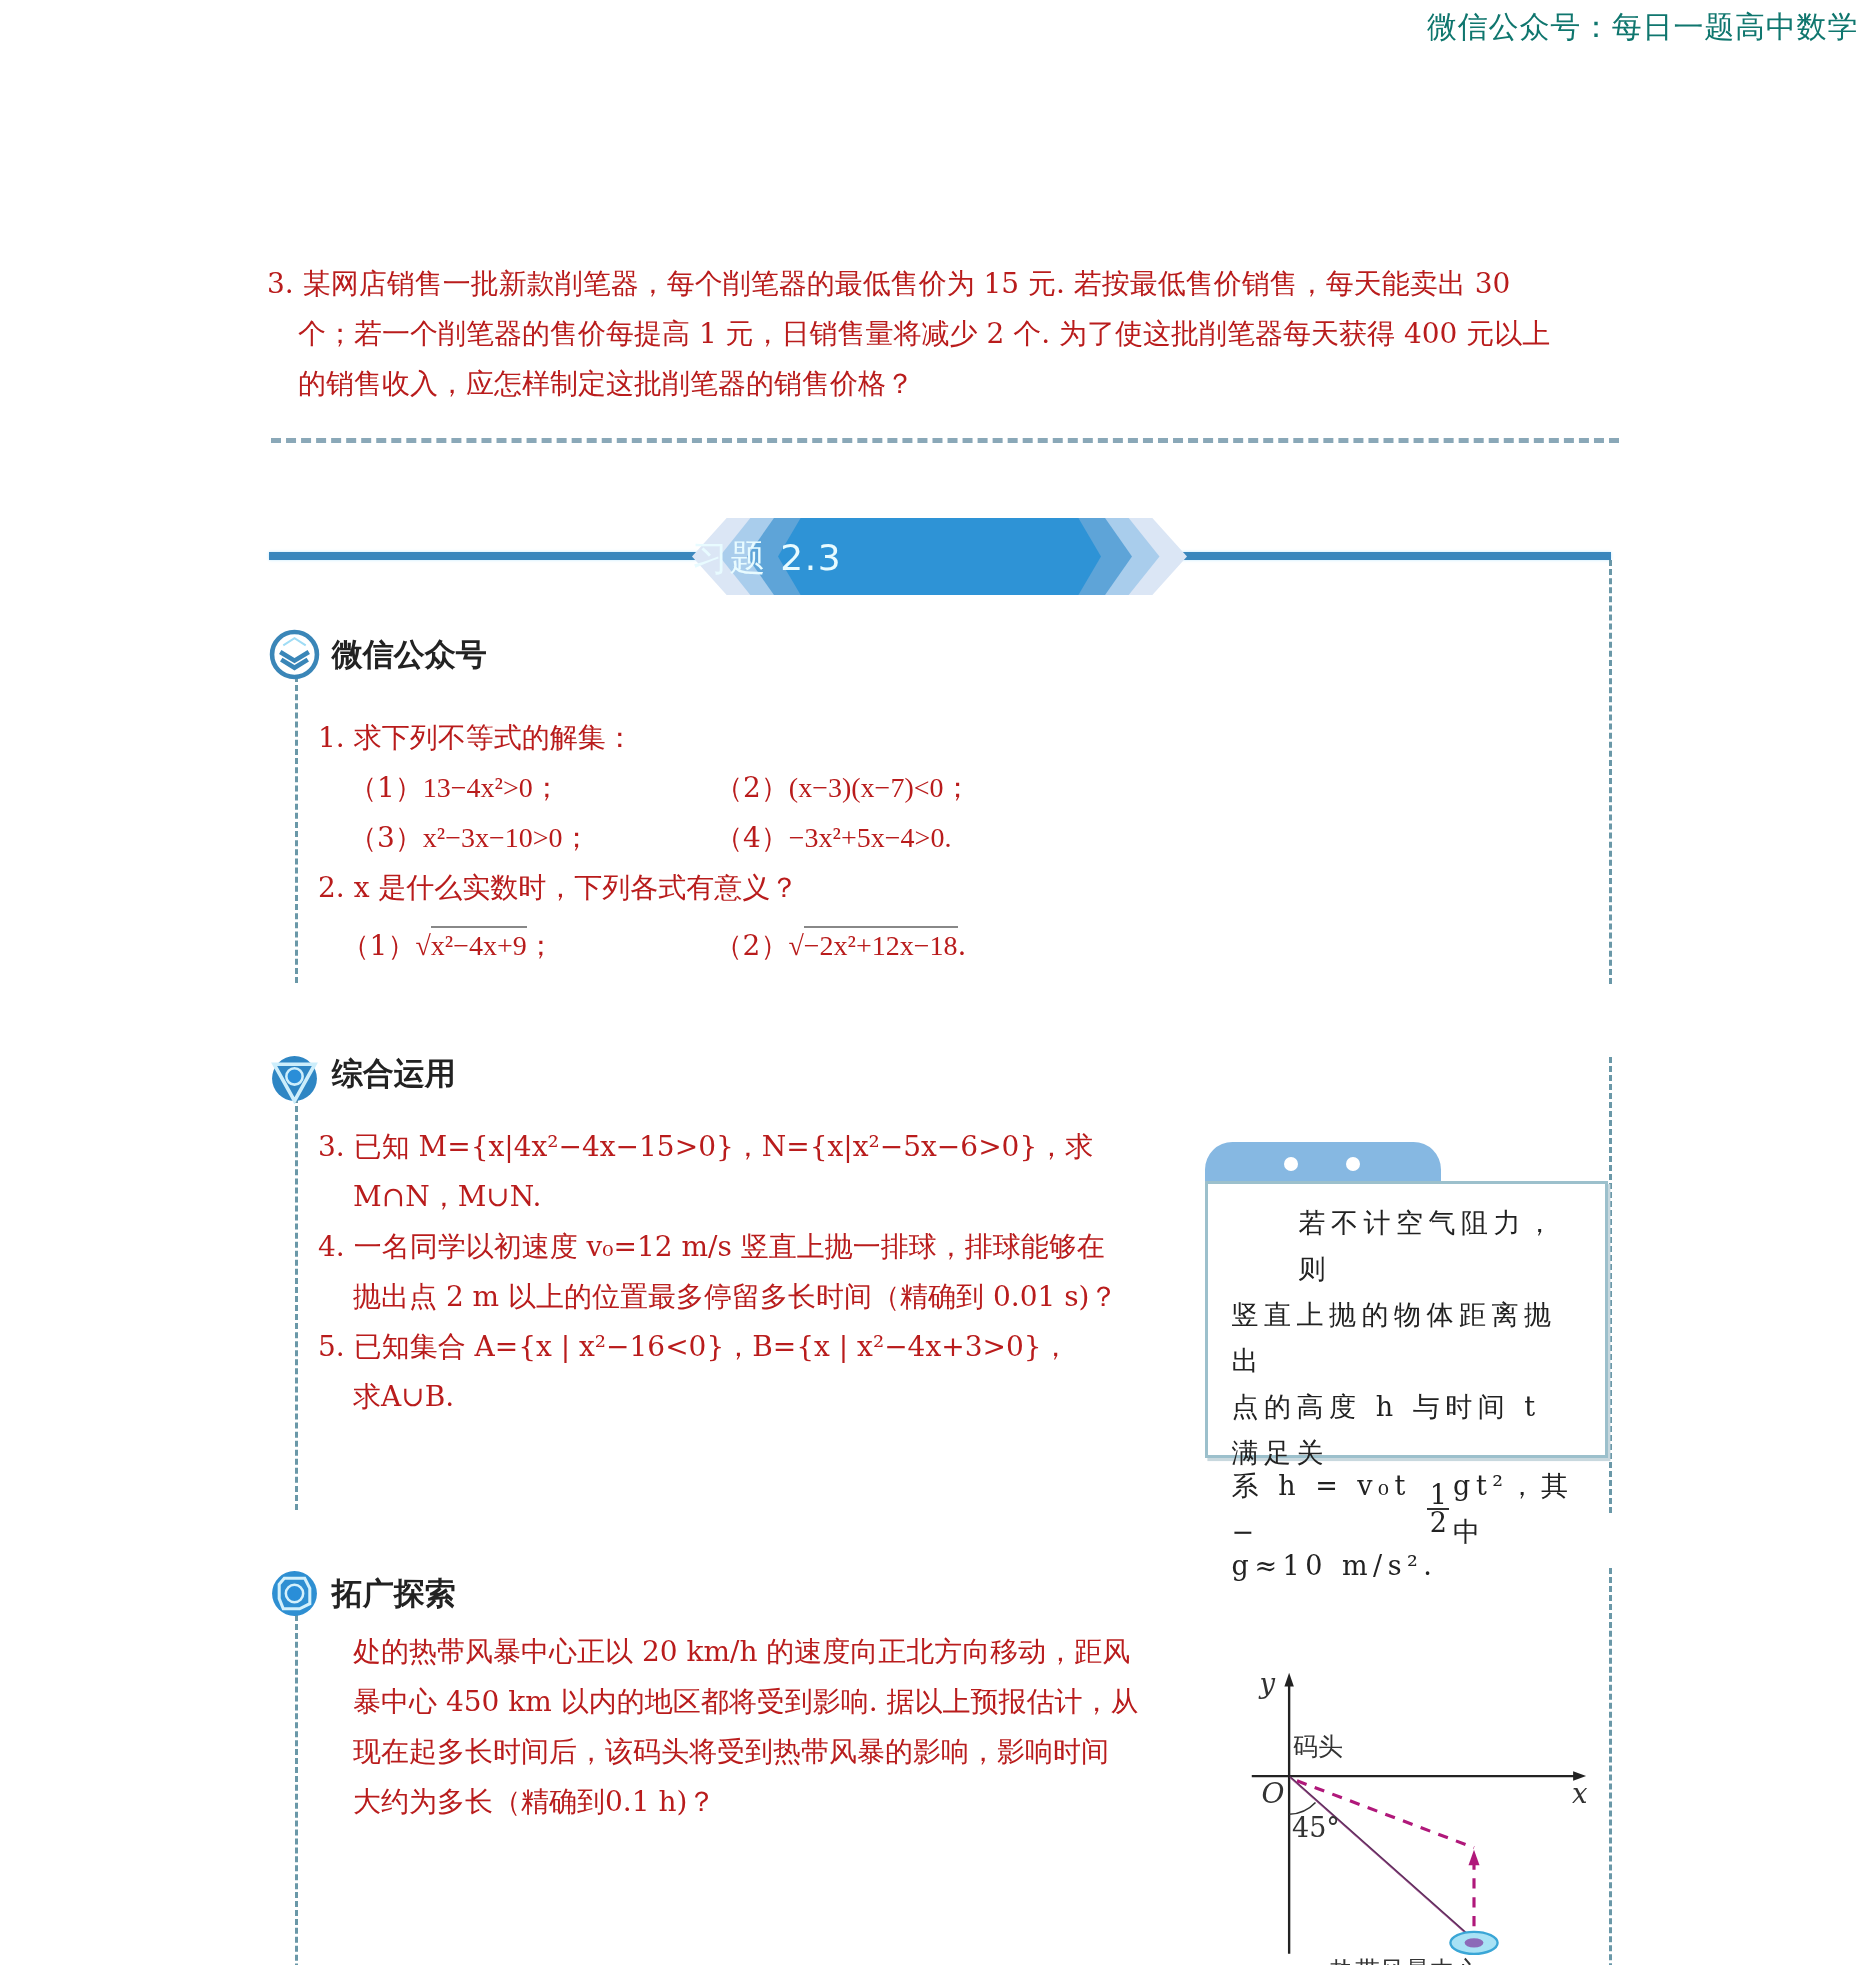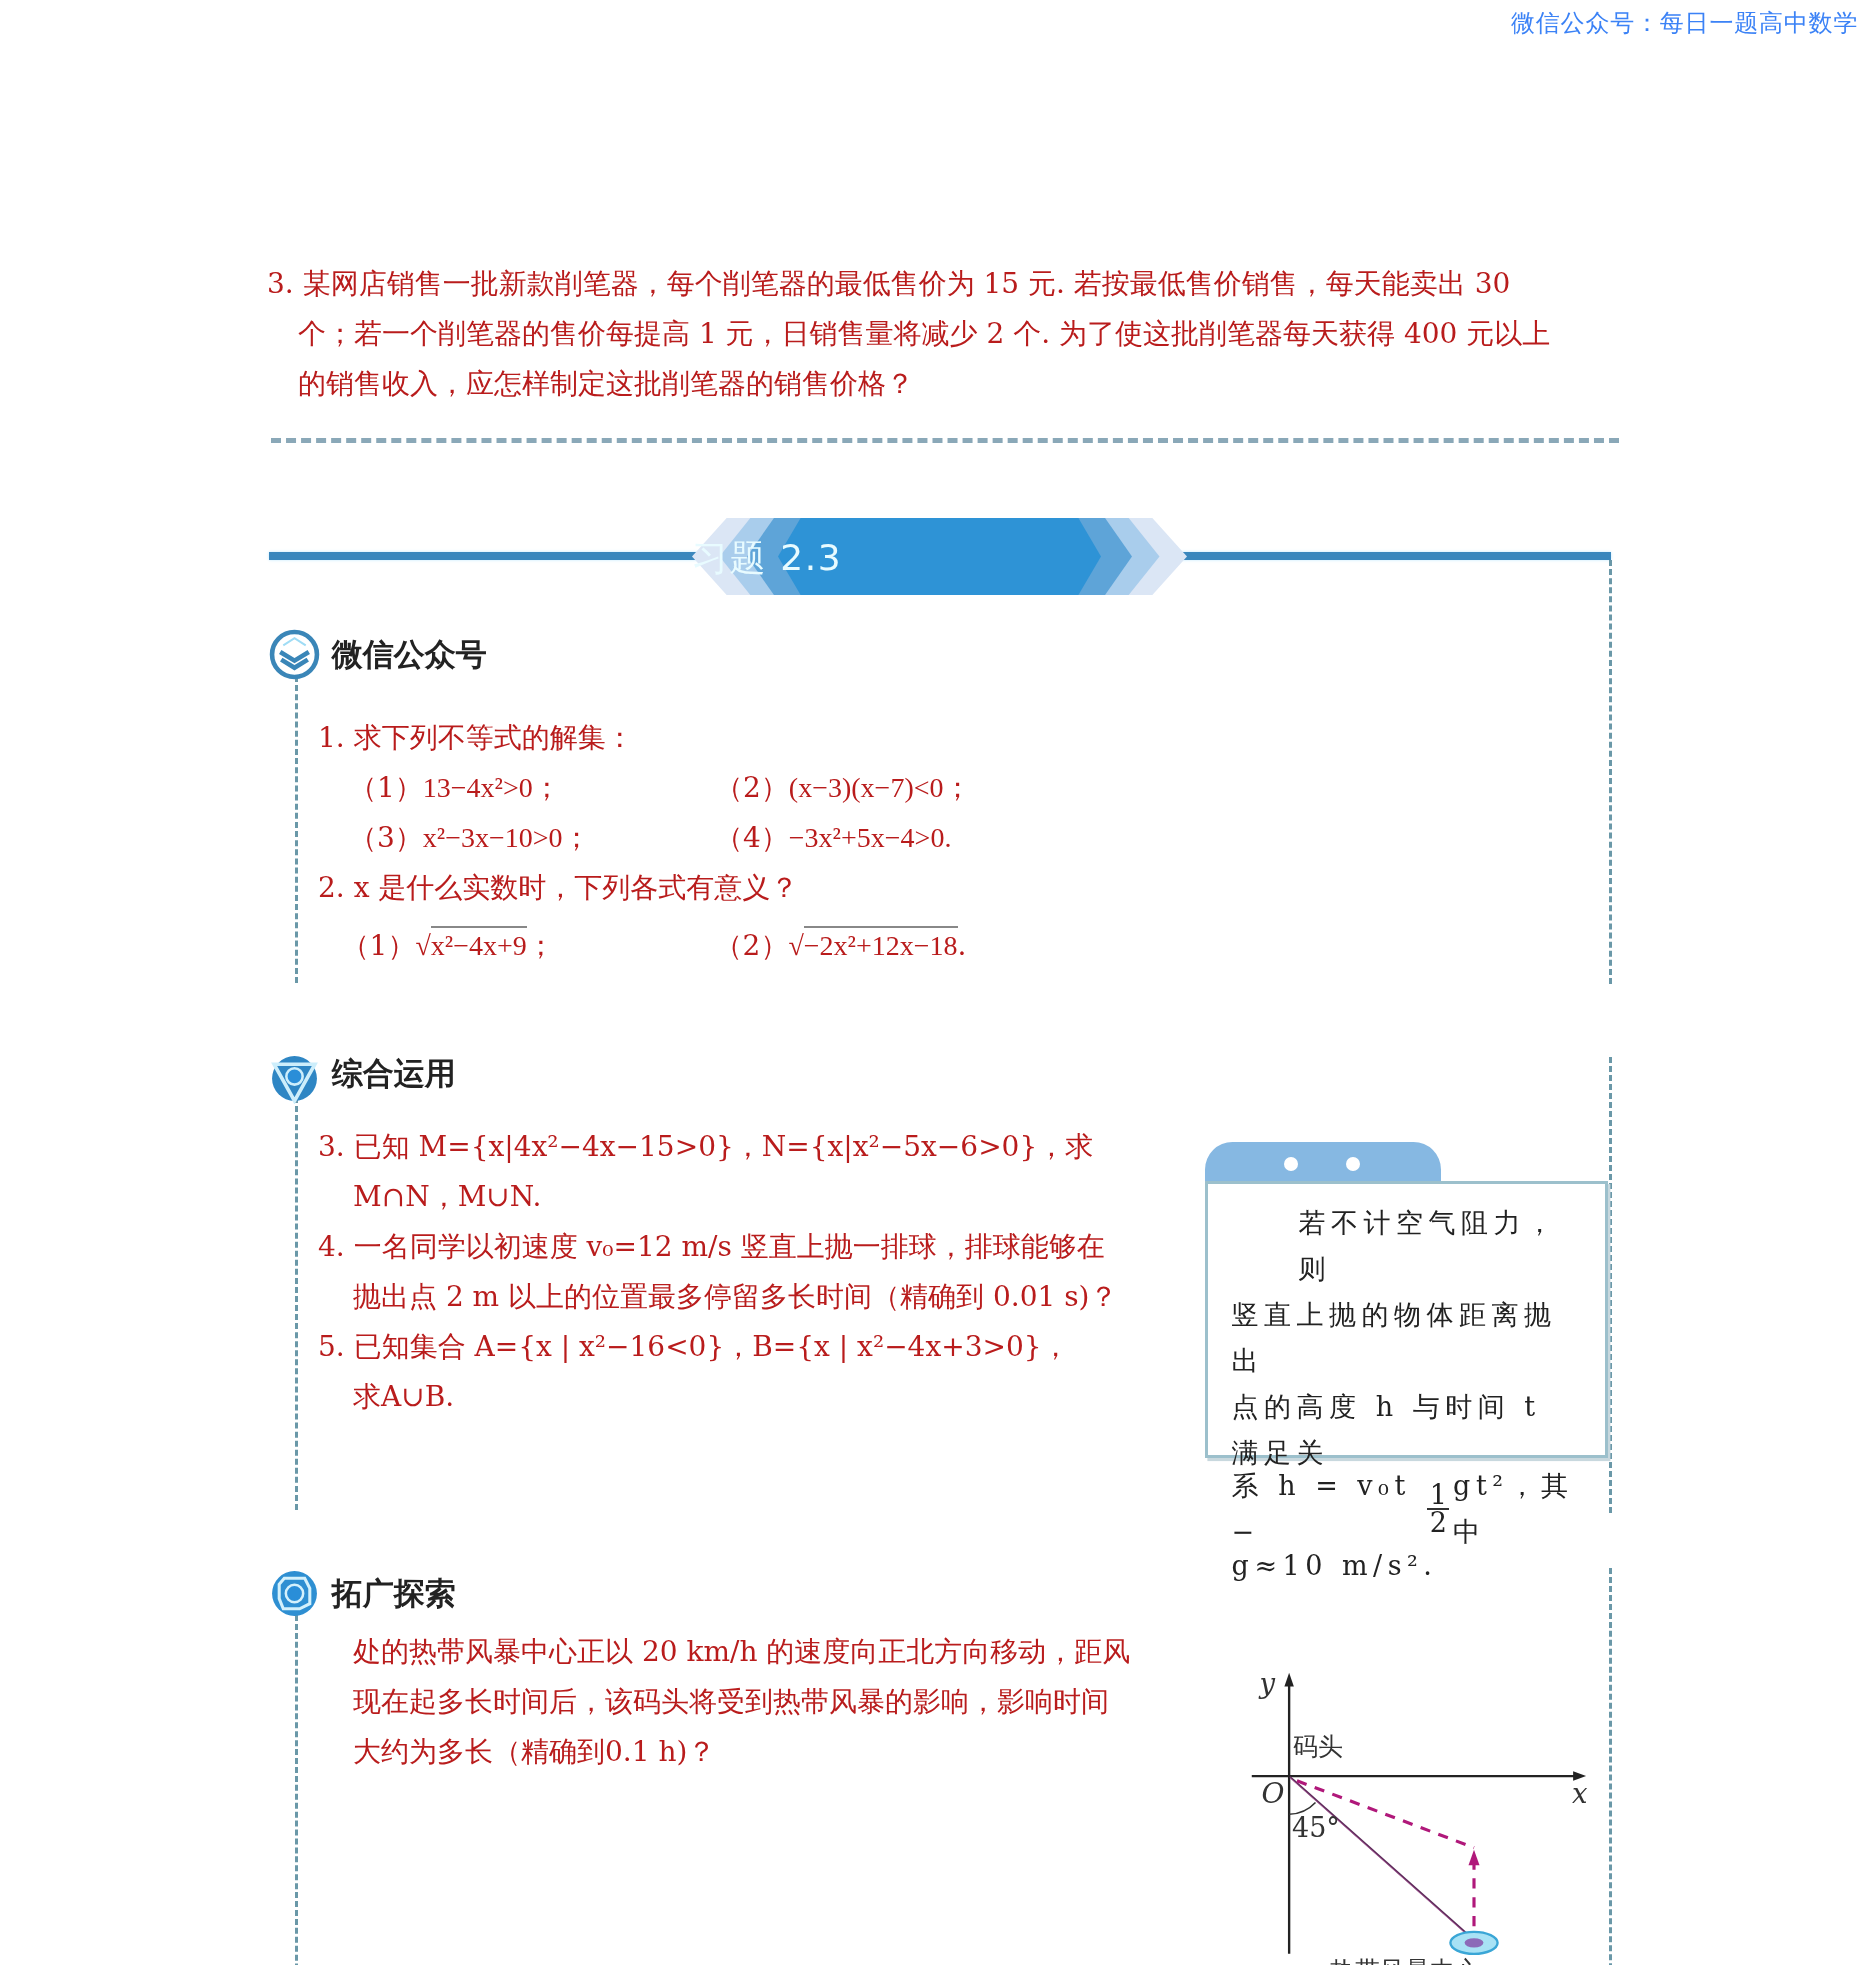--- a/index.html
+++ b/index.html
@@ -2,21 +2,21 @@
 <html style="font-size:6.3px"><head>
 <meta charset="utf-8">
 <style>
   html, body { margin:0; padding:0; background:#ffffff; }
   body {
     width:1870px; height:2647px; position:relative; overflow:hidden;
     font-family:"DejaVu Serif","Liberation Serif",serif; color:#222;
   }
   .abs { position:absolute; }
   .watermark {
-    right:11.8px; top:7px; font-size:24px; color:#3b82f6;
+    right:11.8px; top:7px; font-size:30px; color:#0f766e;
     font-family:Liberation Sans, sans-serif; letter-spacing:0.8px;
   }
   .para { font-size:28px; line-height:50px; color:#b91c1c; }
   .math { font-family:"Liberation Serif","DejaVu Serif",serif; font-style:italic; }
   .rm { font-family:"Liberation Serif","DejaVu Serif",serif; }
 
   
   .sep { left:271px; top:438px; width:1348px; height:0; border-top:5.5px dashed #8aa8b8; }
 
   
@@ -186,20 +186,21 @@
   <svg class="sec-icon" viewBox="0 0 100 100">
     <circle cx="50" cy="50" r="44" fill="#2e8fd2"></circle>
     <path d="M30 20 L70 20 L80 40 L80 70 L60 80 L28 80 L20 60 L20 32 Z" fill="none" stroke="#d4f1fc" stroke-width="6"></path>
     <circle cx="50" cy="50" r="17" fill="#2a8ed8" stroke="#d4f1fc" stroke-width="5"></circle>
   </svg>
   <span class="sec-title" style="margin-left:11.8px;">拓广探索</span>
 </div>
 
 <div class="abs para" style="left:318px; top:1627px; width:888px;">
   <div style="padding-left:35px;">处的热带风暴中心正以 20 km/h 的速度向正北方向移动，距风</div>
+  <div style="padding-left:35px;">暴中心 450 km 以内的地区都将受到影响. 据以上预报估计，从</div>
   <div style="padding-left:35px;">现在起多长时间后，该码头将受到热带风暴的影响，影响时间</div>
   <div style="padding-left:35px;">大约为多长（精确到0.1 h)？</div>
 </div>
 
 <div class="abs figure">
   <svg width="354" height="354" viewBox="0 0 900 900" style="position:absolute; left:0; top:0;">
 
     <line x1="130" y1="770" x2="130" y2="70" stroke="#222" stroke-width="6"></line>
     <polygon points="130,55 118,90 142,90" fill="#222"></polygon>
     <line x1="35" y1="318" x2="870" y2="318" stroke="#222" stroke-width="6"></line>

